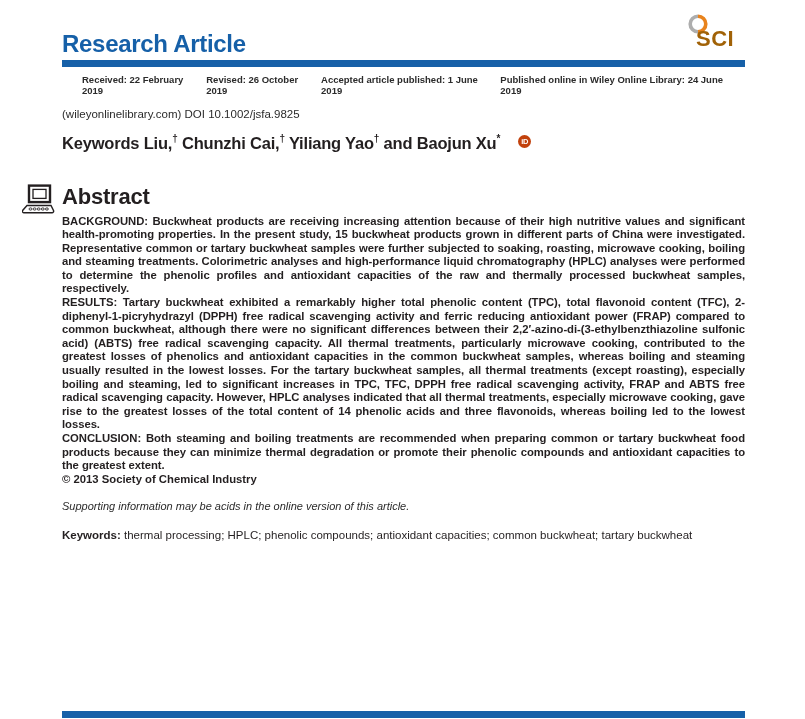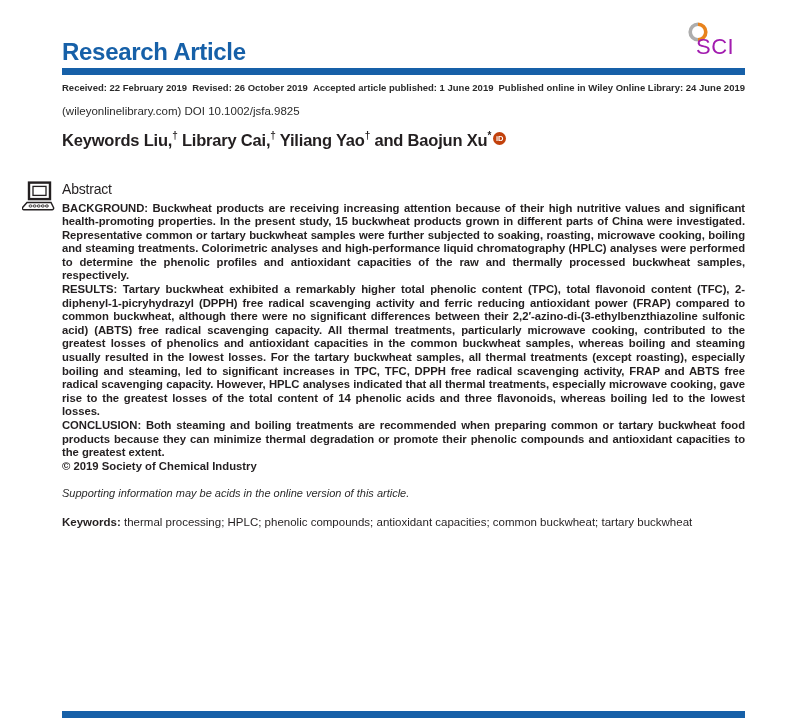--- a/index.html
+++ b/index.html
@@ -1,48 +1,48 @@
 <!DOCTYPE html>
 <html><head>
 <meta charset="utf-8">
 <style>
   * { margin: 0; padding: 0; box-sizing: border-box; }
   html, body { width: 805px; height: 719px; background: #ffffff; overflow: hidden; }
   body { font-family: "Liberation Sans", sans-serif; color: #231F20; position: relative; }
-  .page { position: relative; width: 805px; height: 719px; padding: 8px 60px 0 62px; }
+  .page { position: relative; width: 805px; height: 719px; padding: 0 60px 0 62px; }
 
   
   .header-row { position: relative; padding-top: 30px; height: 60px; }
   .section-label { color: #1660A8; font-size: 24px; font-weight: bold; letter-spacing: -0.3px; }
   .sci-logo { position: absolute; top: 13px; right: 0; width: 60px; height: 44px; }
   .sci-ring { position: absolute; left: 2px; top: 0; }
-  .sci-text { position: absolute; left: 11px; top: 15px; color: #a21caf; font-size: 22px;
-              font-weight: normal; letter-spacing: 0.5px; line-height: 1; }
+  .sci-text { position: absolute; left: 11px; top: 15px; color: #a16207; font-size: 22px;
+              font-weight: bold; letter-spacing: 0.5px; line-height: 1; }
   .rule { height: 7px; background: #1660A8; }
   .rule-top { margin-top: 0; }
 
   
   .dates-row { display: flex; justify-content: space-between; margin-top: 7px;
-               font-size: 9.5px; font-weight: 600; color: #2b2b2b; }
+               font-size: 9.5px; font-weight: 600; color: #2b2b2b; margin-left: 20px; }
   .doi-line { margin-top: 12px; font-size: 11.5px; color: #2b2b2b; }
 
   
   .title { margin-top: 23px; font-size: 28px; font-weight: bold; line-height: 35px;
            letter-spacing: -0.4px; white-space: nowrap; }
   .authors { margin-top: 13px; font-size: 16.5px; font-weight: bold; letter-spacing: -0.2px; }
   .authors sup { font-size: 10px; font-weight: bold; }
   .orcid-badge { display: inline-block; width: 13px; height: 13px; border-radius: 50%;
                  background: #c2410c; color: #ffffff; font-size: 7.5px; font-weight: bold;
-                 text-align: center; line-height: 13px; vertical-align: 5px; margin-left: 2px;
+                 text-align: center; line-height: 13px; vertical-align: 5px; margin-left: 18px;
                  cursor: pointer; }
 
   
   .abstract-section { position: relative; margin-top: 31px; }
   .abstract-icon { position: absolute; left: -40px; top: 0; }
-  .abstract-heading { font-size: 14px; font-weight: normal; letter-spacing: -0.2px; }
+  .abstract-heading { font-size: 22px; font-weight: bold; letter-spacing: -0.2px; }
   .abs-para { font-size: 11.3px; font-weight: bold; line-height: 13.6px;
               text-align: justify; letter-spacing: -0.05px; }
   .abs-para.first { margin-top: 5px; }
   .copyright-line { font-size: 11.3px; font-weight: bold; line-height: 13.6px; }
 
   .supporting-info { margin-top: 14px; font-size: 11px; font-style: italic; color: #2b2b2b; }
 
   .keywords-line { margin-top: 17px; font-size: 11.5px; }
   .keywords-label { font-weight: bold; }
 
@@ -73,41 +73,41 @@
     <span>Received: 22 February 2019</span>
     <span>Revised: 26 October 2019</span>
     <span>Accepted article published: 1 June 2019</span>
     <span>Published online in Wiley Online Library: 24 June 2019</span>
   </div>
 
   <div class="doi-line">(wileyonlinelibrary.com) DOI 10.1002/jsfa.9825</div>
 
 
   <div class="authors">
-    <span>Keywords Liu,</span><sup>†</sup><span> Library Cai,</span><sup>†</sup><span> Yiliang Yao</span><sup>†</sup><span> and Baojun Xu</span><sup>*</sup><span class="orcid-badge">iD</span>
+    <span>Keywords Liu,</span><sup>†</sup><span> Chunzhi Cai,</span><sup>†</sup><span> Yiliang Yao</span><sup>†</sup><span> and Baojun Xu</span><sup>*</sup><span class="orcid-badge">iD</span>
   </div>
 
   <div class="abstract-section">
     <span class="abstract-icon">
       <svg width="34" height="31" viewBox="0 0 34 31">
         <rect x="7" y="1.6" width="21" height="16.5" fill="#ffffff" stroke="#231F20" stroke-width="2.4"></rect>
         <rect x="11" y="5.4" width="13" height="9" fill="#ffffff" stroke="#231F20" stroke-width="1.3"></rect>
         <path d="M5 21.5 h24 l2.6 5.2 a1.6 1.6 0 0 1 -1.5 2 h-28.2 a1.6 1.6 0 0 1 -1.5 -2 z" fill="#ffffff" stroke="#231F20" stroke-width="1.4"></path>
         <ellipse cx="8.5" cy="25" rx="1.5" ry="1.1" fill="none" stroke="#231F20" stroke-width="0.9"></ellipse>
         <ellipse cx="12.6" cy="25" rx="1.5" ry="1.1" fill="none" stroke="#231F20" stroke-width="0.9"></ellipse>
         <ellipse cx="16.7" cy="25" rx="1.5" ry="1.1" fill="none" stroke="#231F20" stroke-width="0.9"></ellipse>
         <ellipse cx="20.8" cy="25" rx="1.5" ry="1.1" fill="none" stroke="#231F20" stroke-width="0.9"></ellipse>
         <ellipse cx="24.9" cy="25" rx="1.5" ry="1.1" fill="none" stroke="#231F20" stroke-width="0.9"></ellipse>
       </svg>
     </span>
     <div class="abstract-heading">Abstract</div>
     <p class="abs-para first">BACKGROUND: Buckwheat products are receiving increasing attention because of their high nutritive values and significant health-promoting properties. In the present study, 15 buckwheat products grown in different parts of China were investigated. Representative common or tartary buckwheat samples were further subjected to soaking, roasting, microwave cooking, boiling and steaming treatments. Colorimetric analyses and high-performance liquid chromatography (HPLC) analyses were performed to determine the phenolic profiles and antioxidant capacities of the raw and thermally processed buckwheat samples, respectively.</p>
     <p class="abs-para">RESULTS: Tartary buckwheat exhibited a remarkably higher total phenolic content (TPC), total flavonoid content (TFC), 2-diphenyl-1-picryhydrazyl (DPPH) free radical scavenging activity and ferric reducing antioxidant power (FRAP) compared to common buckwheat, although there were no significant differences between their 2,2′-azino-di-(3-ethylbenzthiazoline sulfonic acid) (ABTS) free radical scavenging capacity. All thermal treatments, particularly microwave cooking, contributed to the greatest losses of phenolics and antioxidant capacities in the common buckwheat samples, whereas boiling and steaming usually resulted in the lowest losses. For the tartary buckwheat samples, all thermal treatments (except roasting), especially boiling and steaming, led to significant increases in TPC, TFC, DPPH free radical scavenging activity, FRAP and ABTS free radical scavenging capacity. However, HPLC analyses indicated that all thermal treatments, especially microwave cooking, gave rise to the greatest losses of the total content of 14 phenolic acids and three flavonoids, whereas boiling led to the lowest losses.</p>
     <p class="abs-para">CONCLUSION: Both steaming and boiling treatments are recommended when preparing common or tartary buckwheat food products because they can minimize thermal degradation or promote their phenolic compounds and antioxidant capacities to the greatest extent.</p>
-    <div class="copyright-line">© 2019 Society of Chemical Industry</div>
+    <div class="copyright-line">© 2013 Society of Chemical Industry</div>
   </div>
 
   <div class="supporting-info">Supporting information may be acids in the online version of this article.</div>
 
   <div class="keywords-line">
     <span class="keywords-label">Keywords:</span><span> thermal processing; HPLC; phenolic compounds; antioxidant capacities; common buckwheat; tartary buckwheat</span>
   </div>
 
   <div class="rule-bottom"></div>
 

